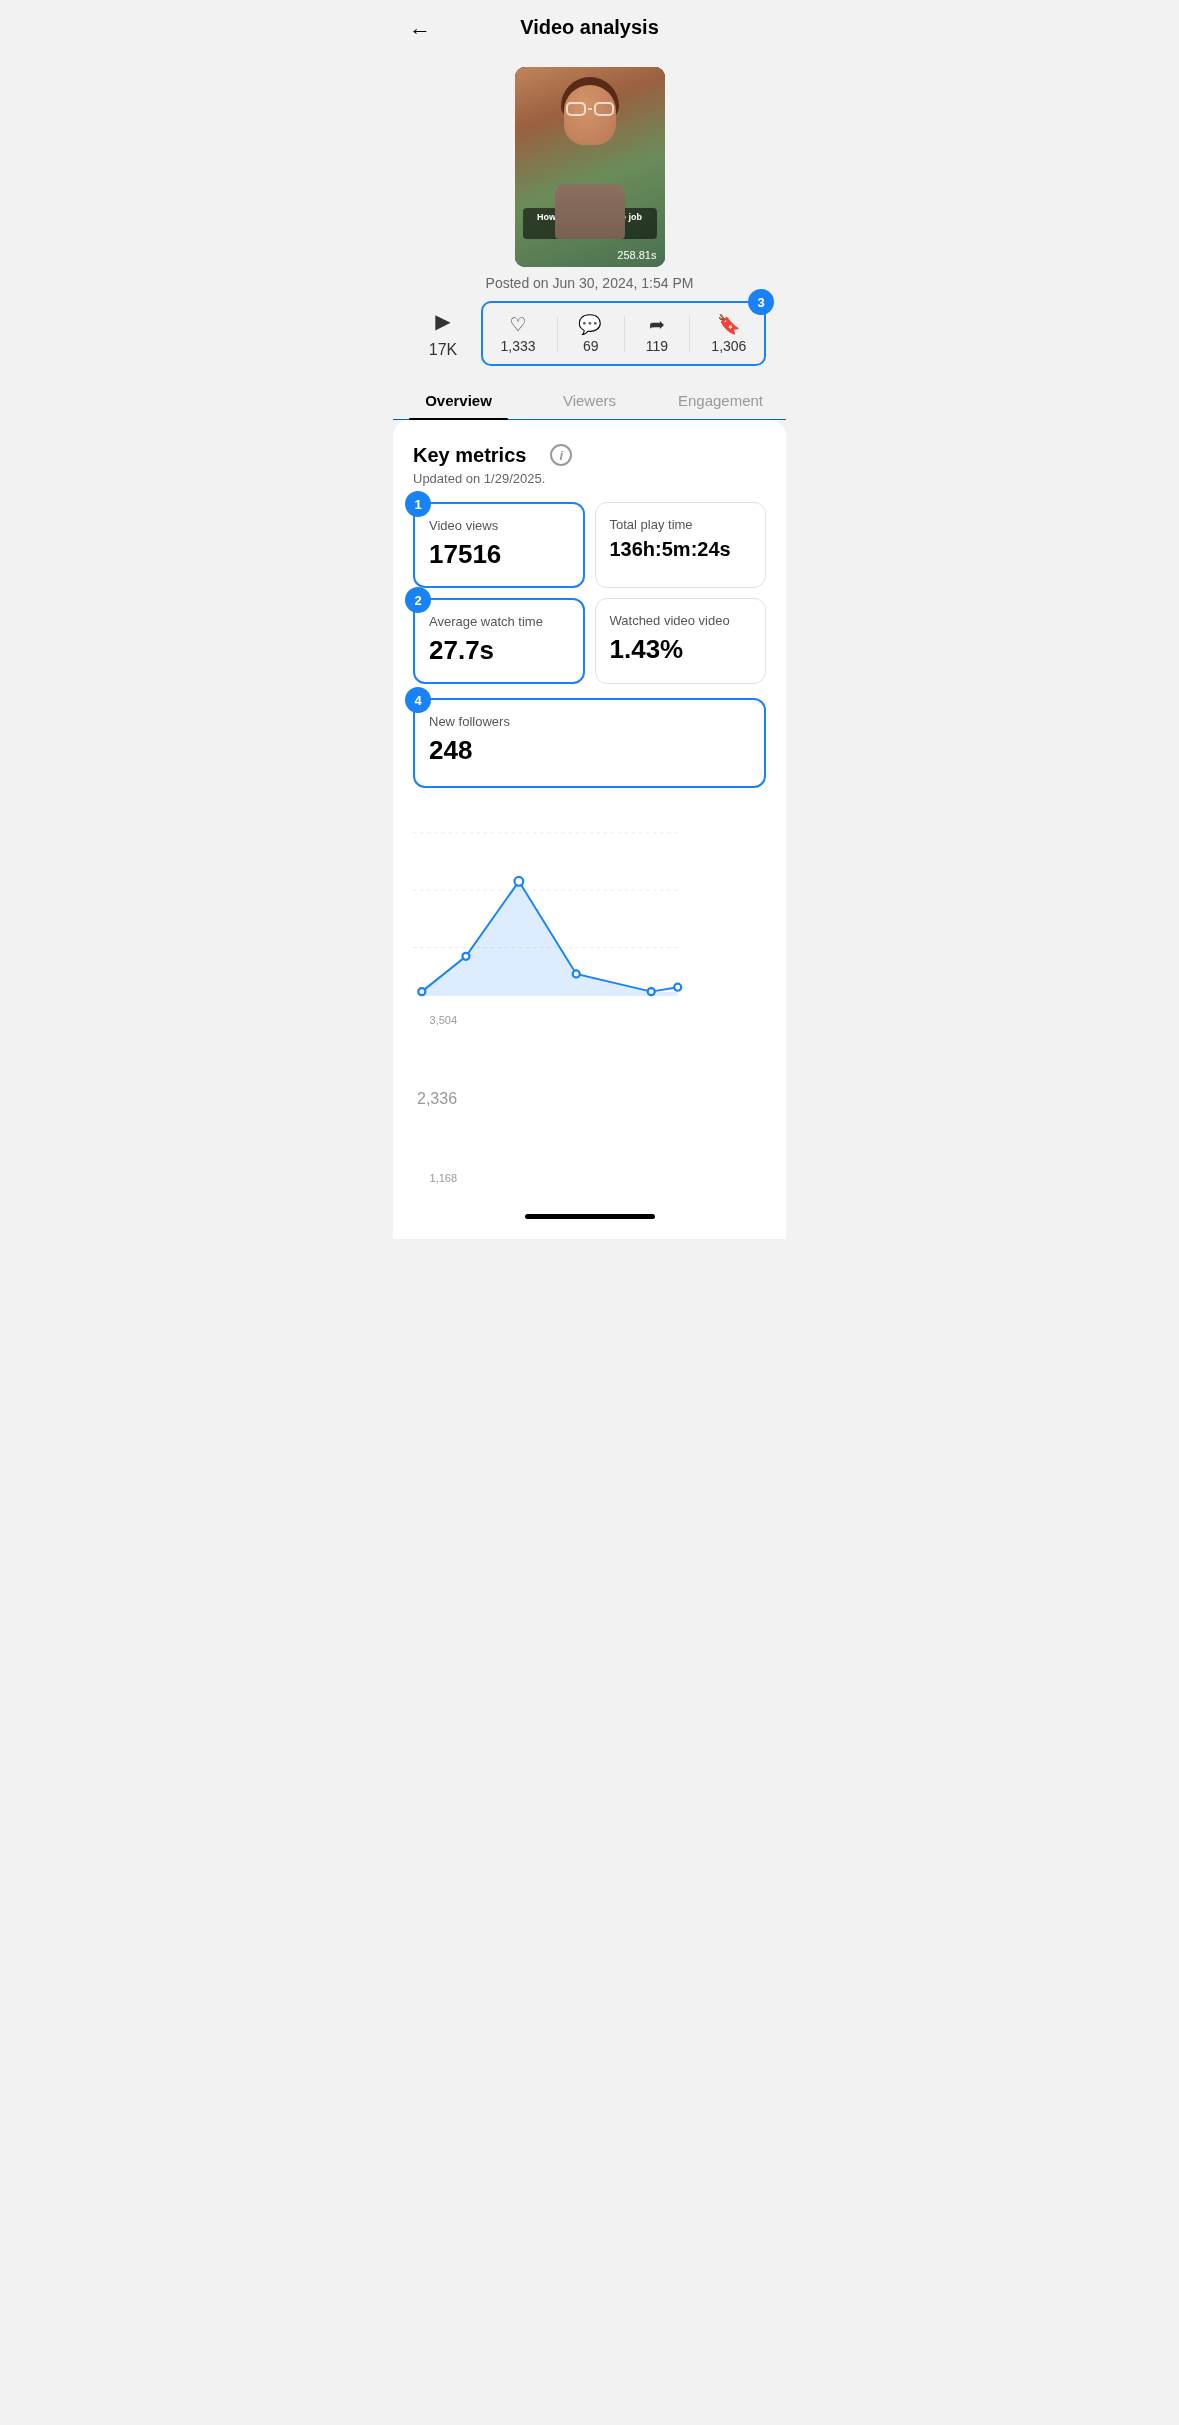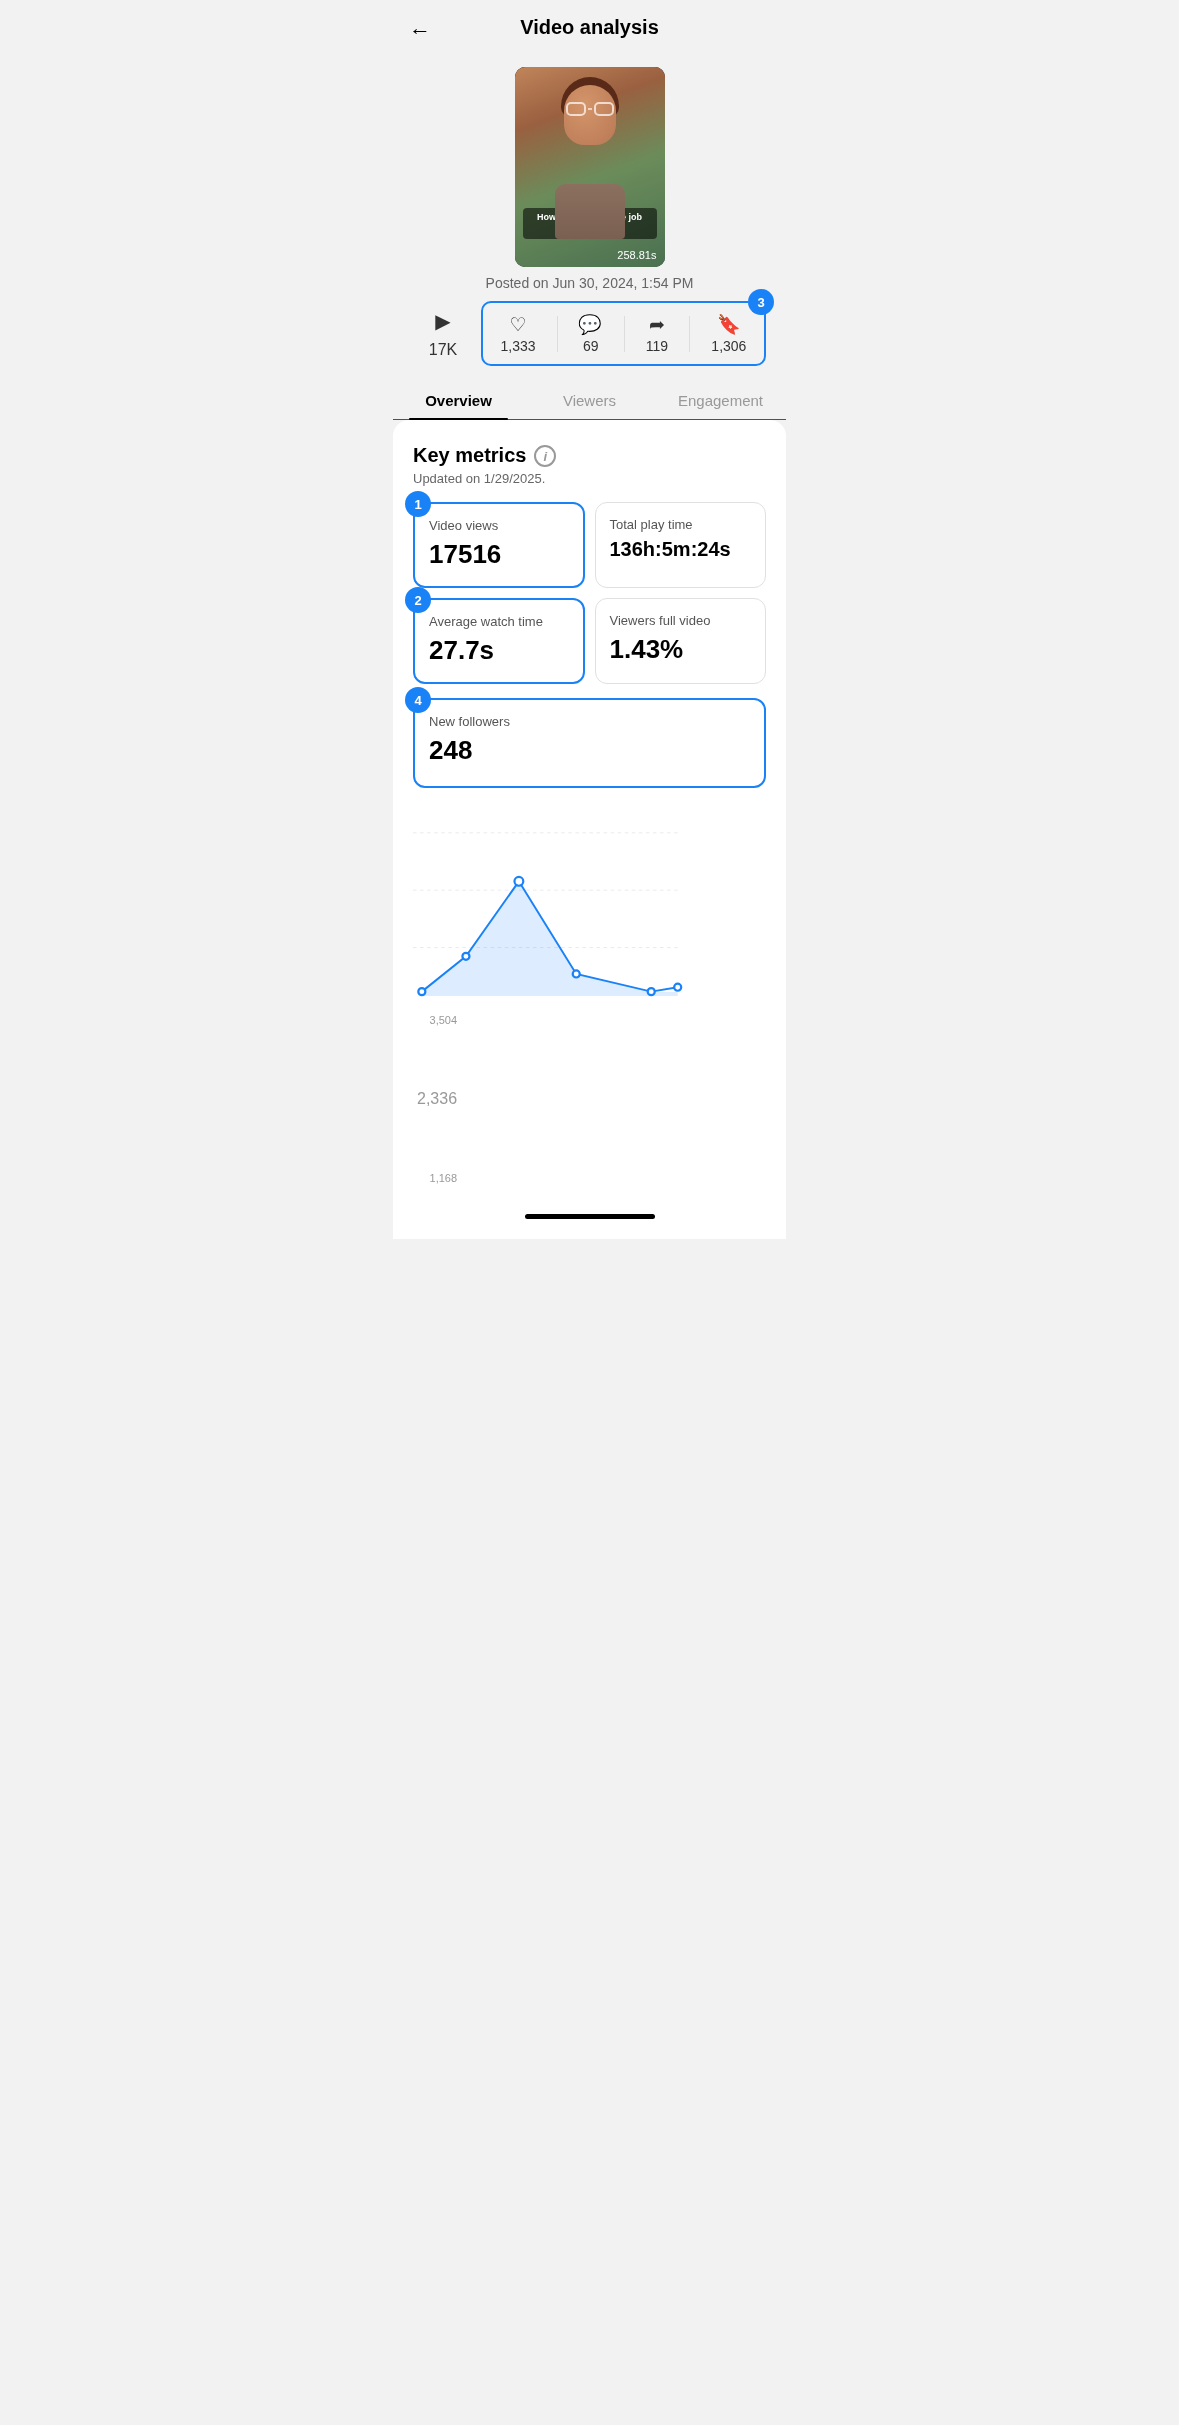--- a/index.html
+++ b/index.html
@@ -200,22 +200,22 @@
     
     .content {
       background: #fff;
       border-radius: 16px 16px 0 0;
       padding: 24px 20px 20px;
       min-height: 600px;
     }
 
     .key-metrics-header {
       display: flex;
-      align-items: flex-end;
-      gap: 8px;
+      align-items: flex-start;
+      gap: 24px;
     }
     .key-metrics-title {
       font-size: 20px;
       font-weight: 700;
       color: #000;
     }
     .info-icon {
       width: 22px;
       height: 22px;
       border: 2px solid #999;
@@ -397,21 +397,21 @@
       <div class="metric-value" style="font-size:20px;">136h:5m:24s</div>
     </div>
 
     <div class="metric-card highlighted">
       <div class="card-badge">2</div>
       <div class="metric-label">Average watch time</div>
       <div class="metric-value">27.7s</div>
     </div>
 
     <div class="metric-card">
-      <div class="metric-label">Viewers full video</div>
+      <div class="metric-label">Watched video video</div>
       <div class="metric-value">1.43%</div>
     </div>
 
   </div>
 
   <div class="metric-card highlighted" style="margin-bottom:16px;min-height:90px;">
     <div class="card-badge">4</div>
     <div class="metric-label">New followers</div>
     <div class="metric-value">248</div>
   </div>

